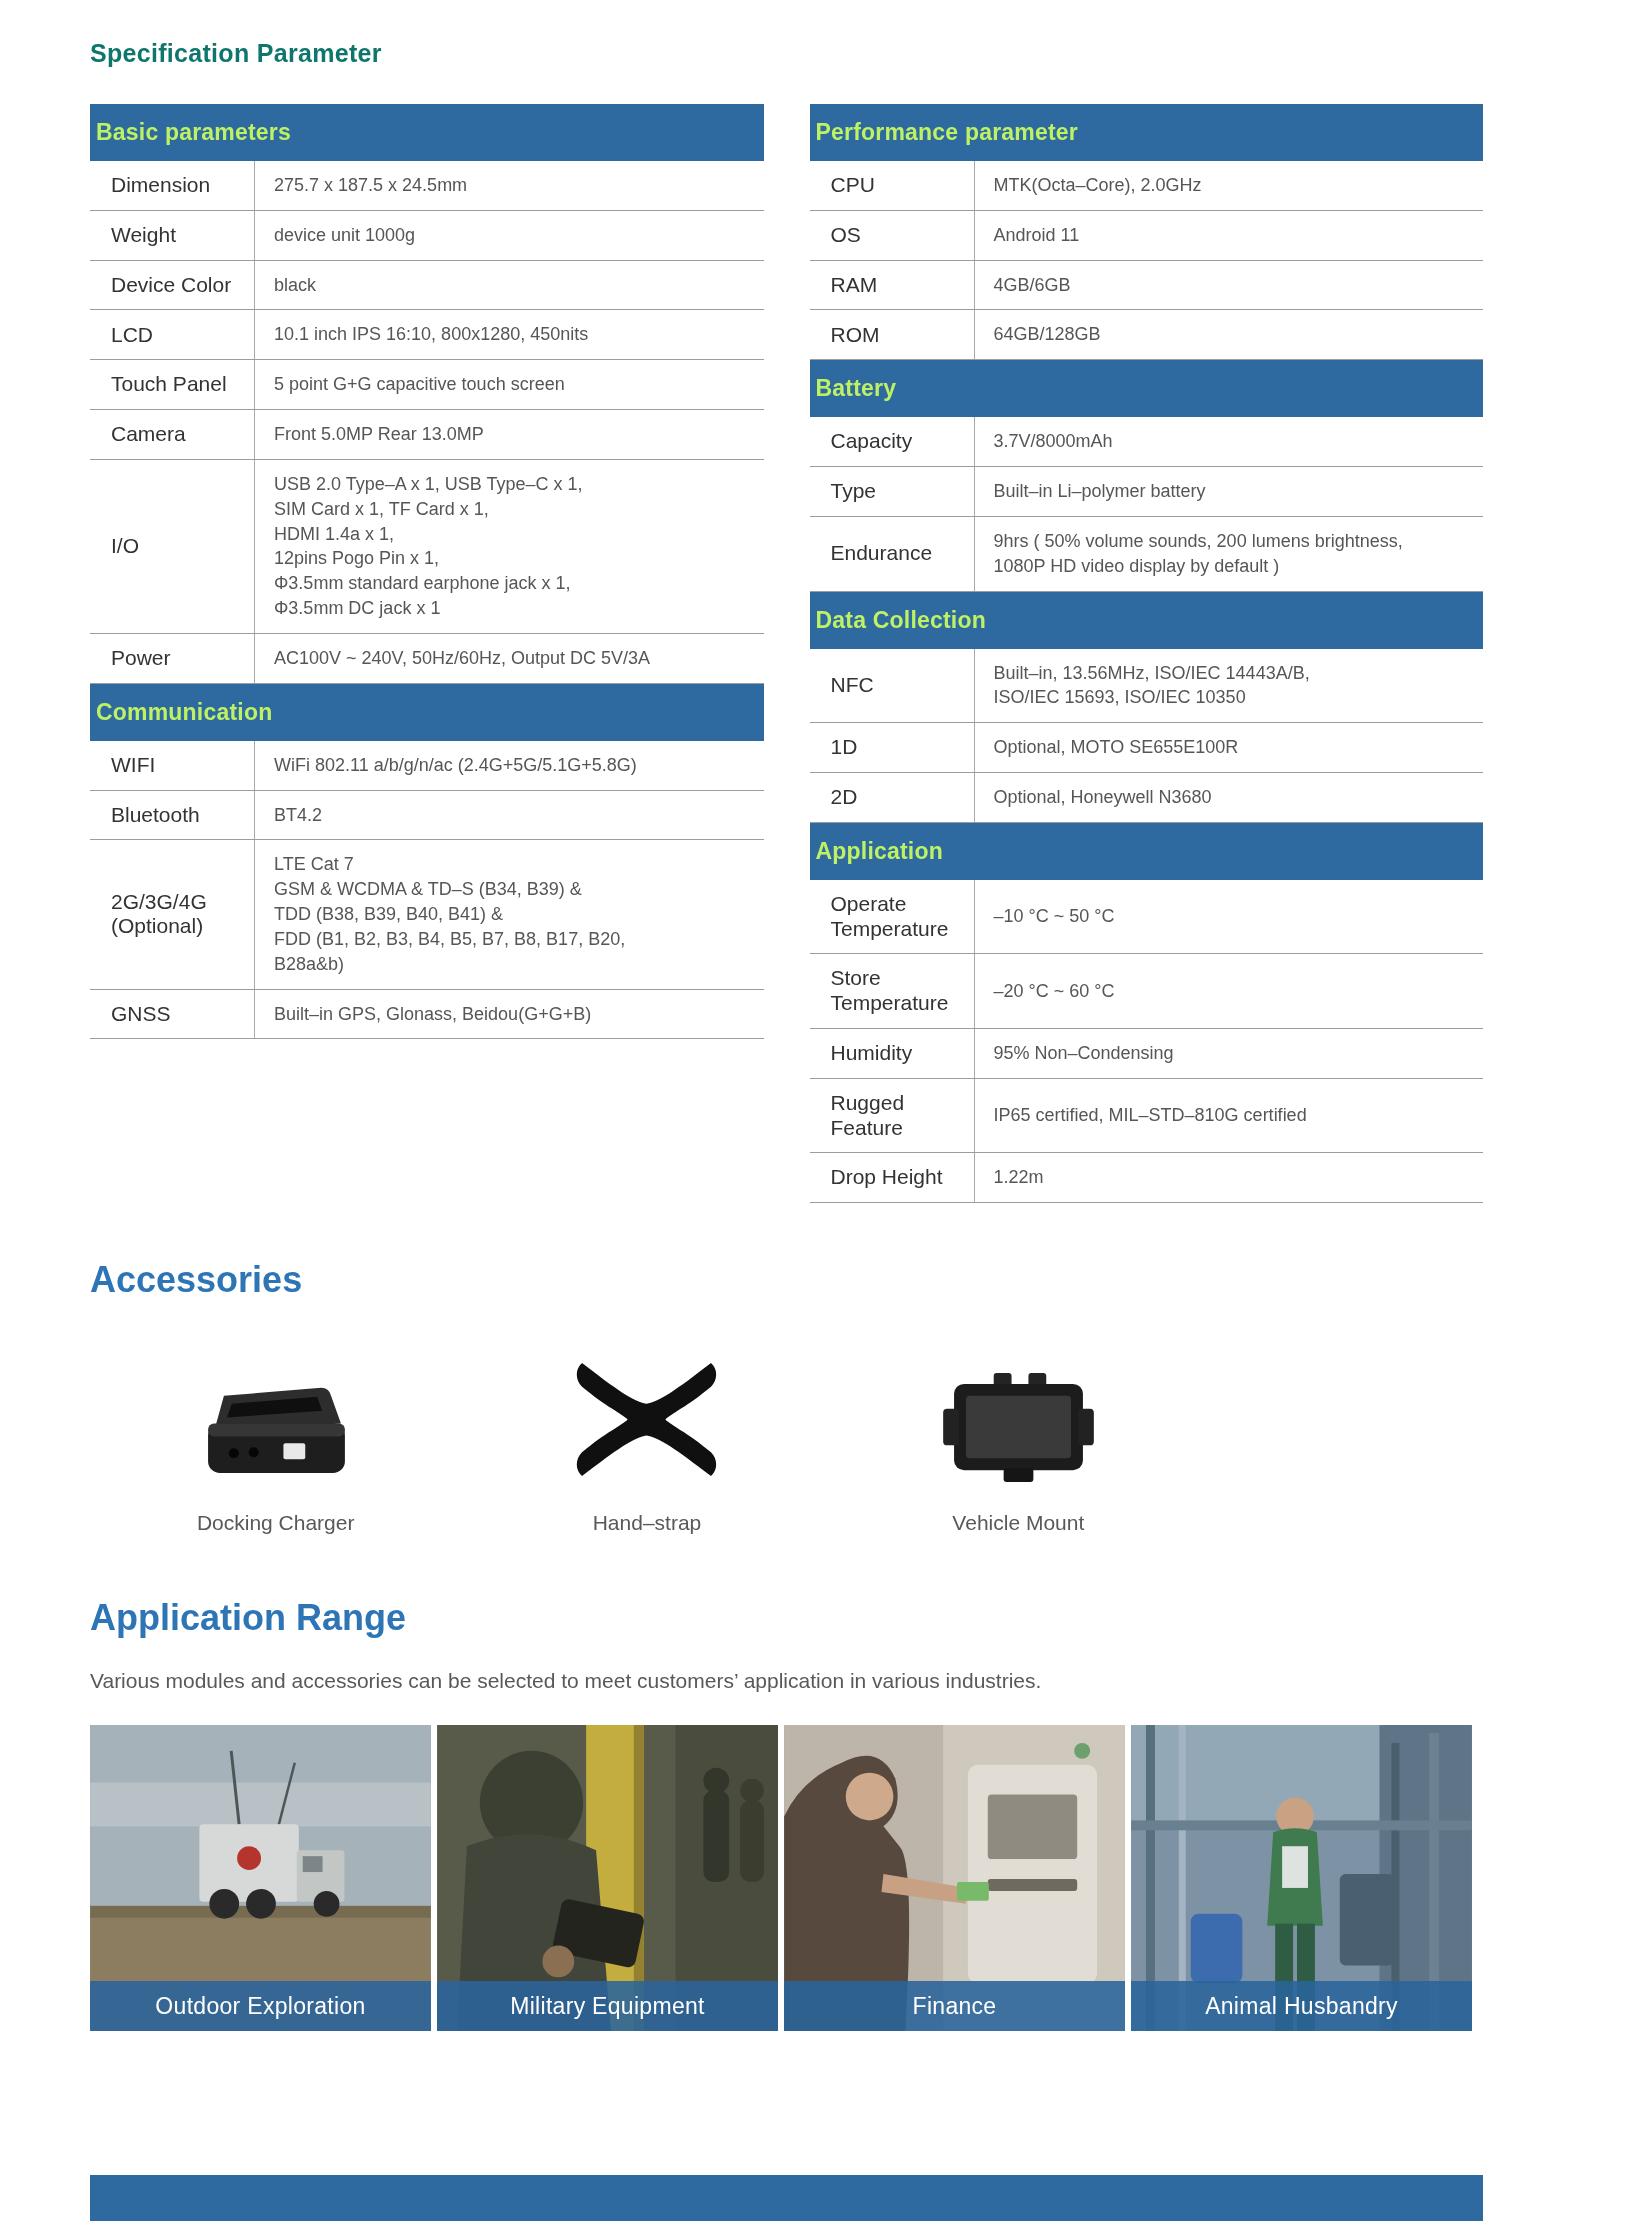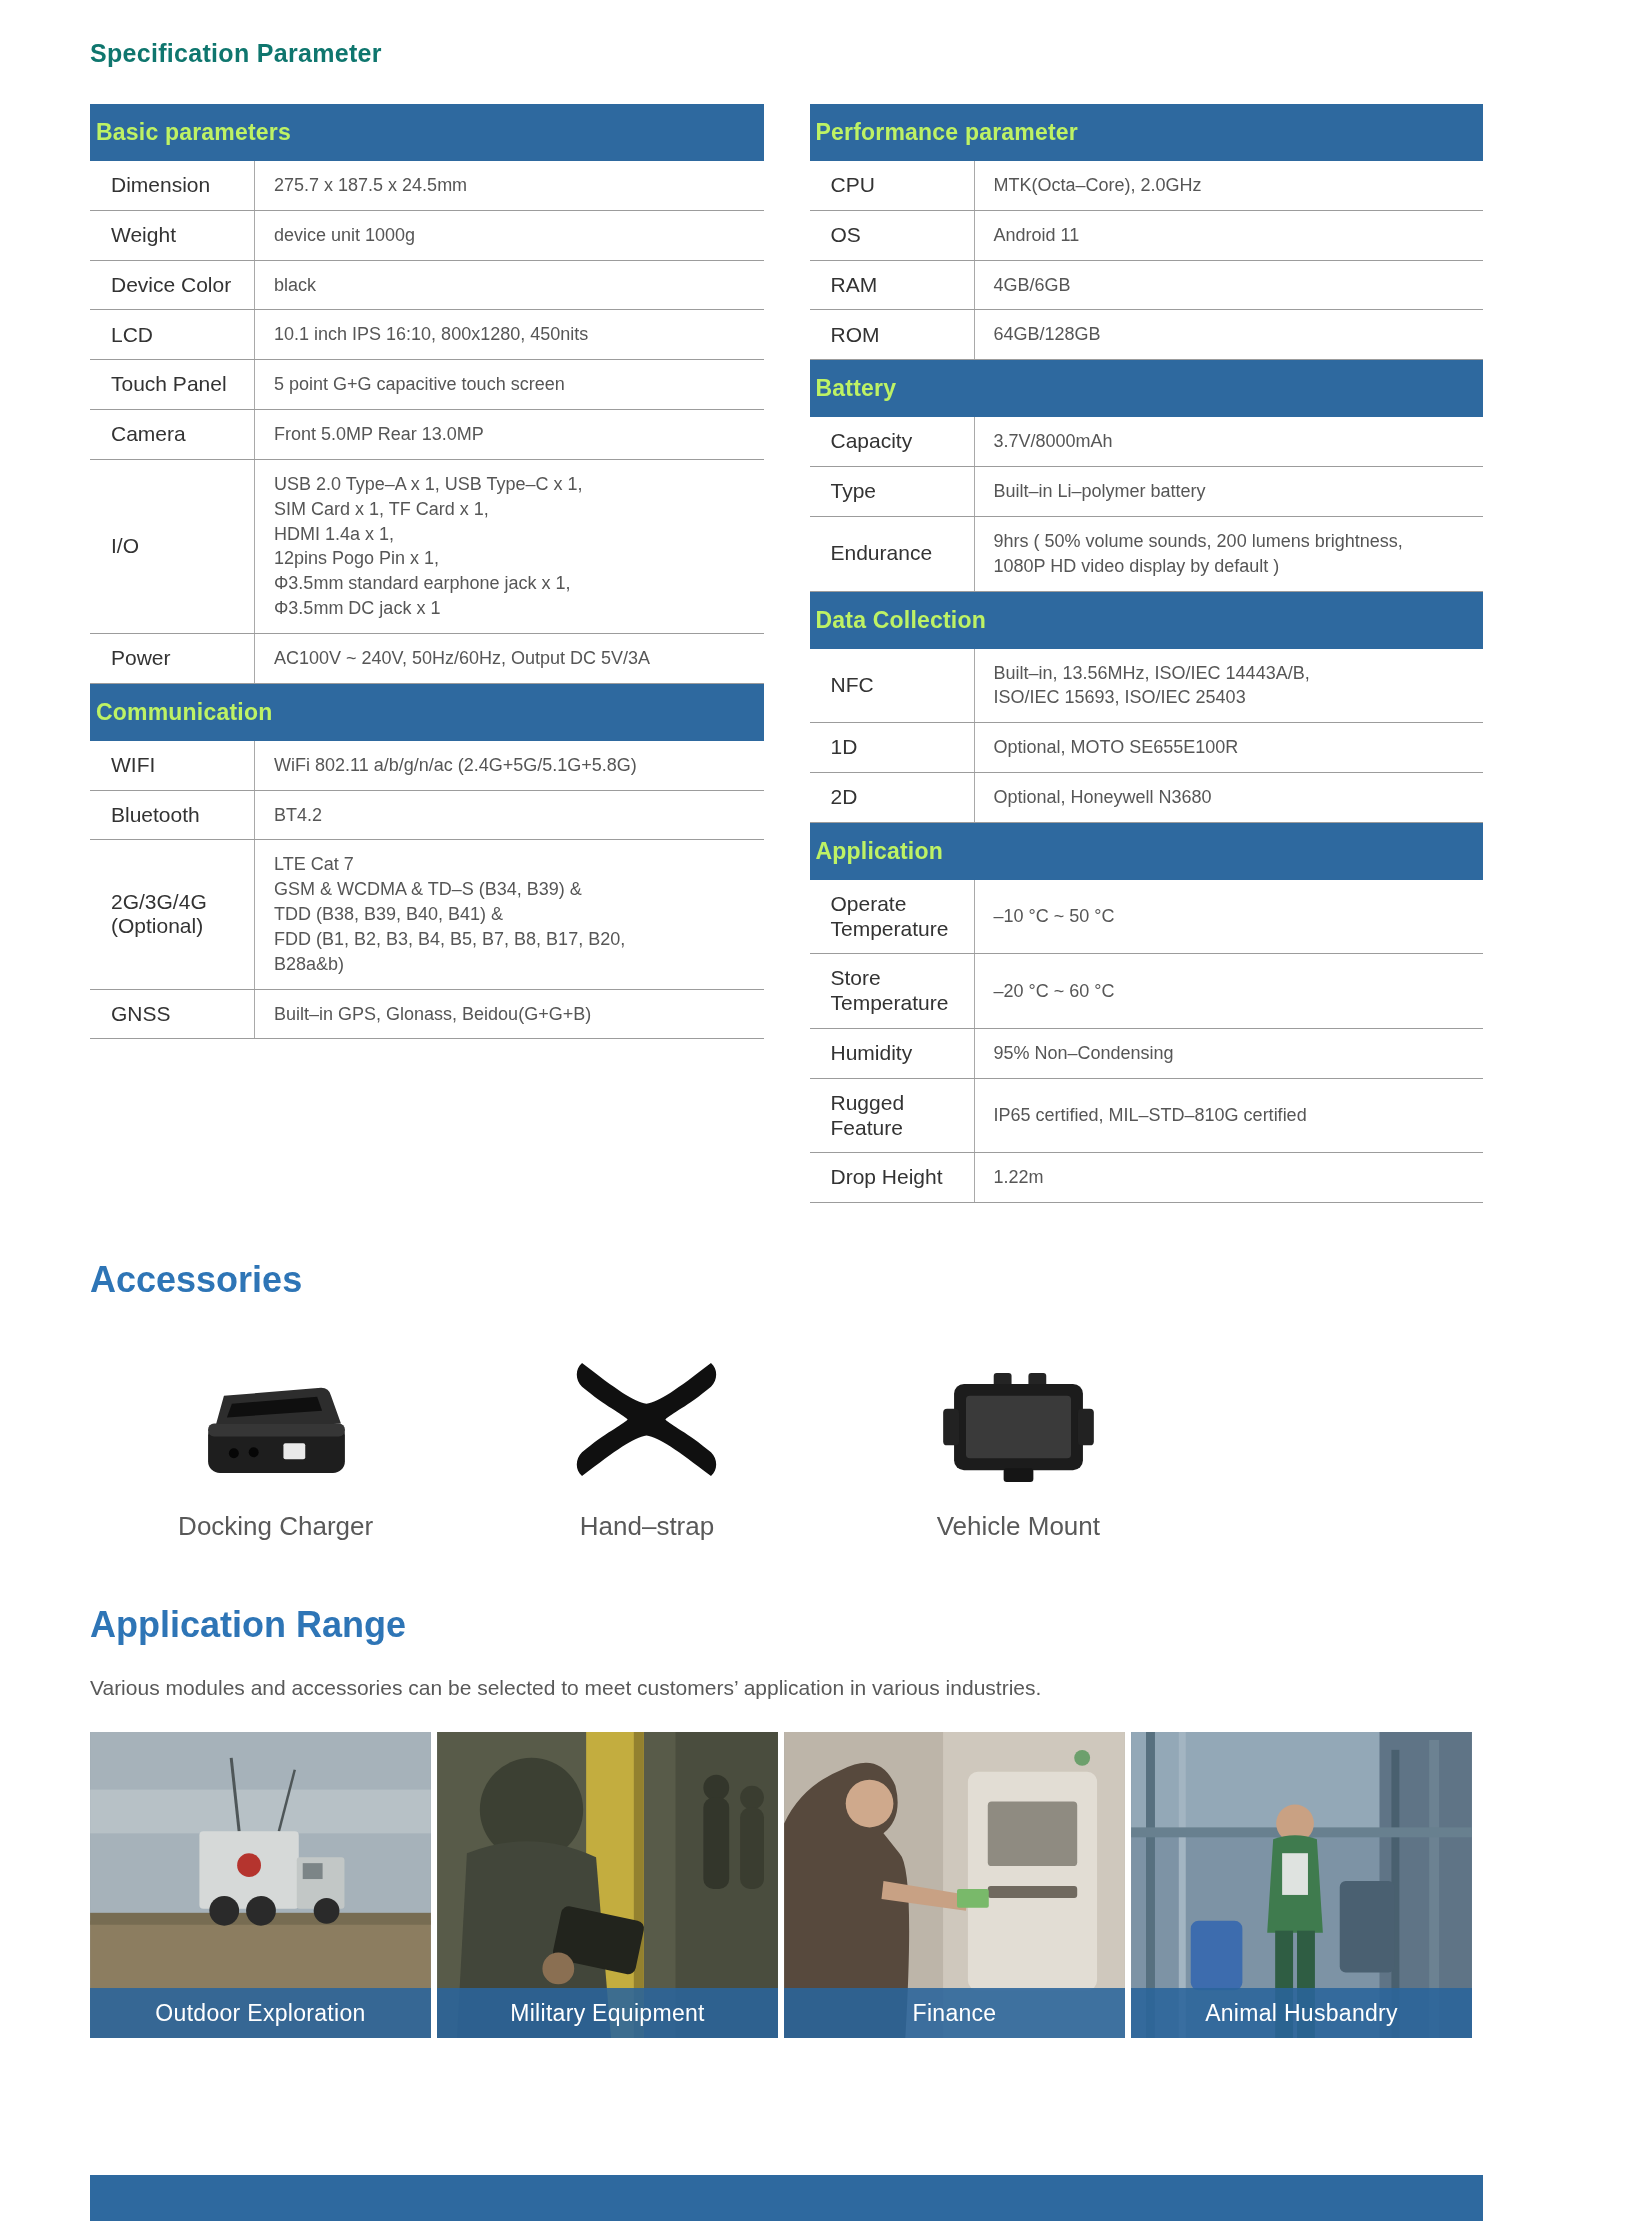--- a/index.html
+++ b/index.html
@@ -19,21 +19,21 @@
   .label{flex:0 0 164px;padding:12px 6px 12px 21px;font-size:21px;color:#333;
          line-height:1.18;white-space:pre-line}
   .value{flex:1;border-left:1.6px solid #a9a9a9;padding:12px 14px 12px 19px;font-size:18px;
          color:#565656;line-height:1.38;white-space:pre-line}
 
   .section-heading{font-size:36px;font-weight:700;color:#2e75b6}
   .acc-title{margin-top:56px}
   .acc-row{display:flex;width:1114px;margin-top:40px}
   .acc-item{flex:1;display:flex;flex-direction:column;align-items:center}
   .acc-art{height:144px;display:flex;align-items:flex-end;justify-content:center}
-  .acc-caption{margin-top:26px;font-size:26px;color:#595959}
+  .acc-caption{margin-top:26px;font-size:21px;color:#595959}
 
   .app-title{margin-top:62px}
   .app-intro{margin-top:30px;font-size:21px;color:#595959}
   .app-grid{display:flex;gap:6px;margin-top:32px}
   .app-tile{position:relative;width:341px;height:306px;overflow:hidden;background:#9aa3a8}
   .app-tile svg{display:block}
   .app-caption{position:absolute;left:0;right:0;bottom:0;height:50px;
                background:rgba(42,100,155,.88);color:#fff;font-size:23px;
                display:flex;align-items:center;justify-content:center;letter-spacing:0.3px}
 
@@ -164,21 +164,21 @@
           </div>
         </div>
       </div>
 
       <div class="spec-section">
         <div class="spec-header">Data Collection</div>
         <div class="spec-table">
           <div class="spec-row">
             <div class="cell label">NFC</div>
             <div class="cell value">Built–in, 13.56MHz, ISO/IEC 14443A/B,
-ISO/IEC 15693, ISO/IEC 25403</div>
+ISO/IEC 15693, ISO/IEC 10350</div>
           </div>
           <div class="spec-row">
             <div class="cell label">1D</div>
             <div class="cell value">Optional, MOTO SE655E100R</div>
           </div>
           <div class="spec-row">
             <div class="cell label">2D</div>
             <div class="cell value">Optional, Honeywell N3680</div>
           </div>
         </div>

